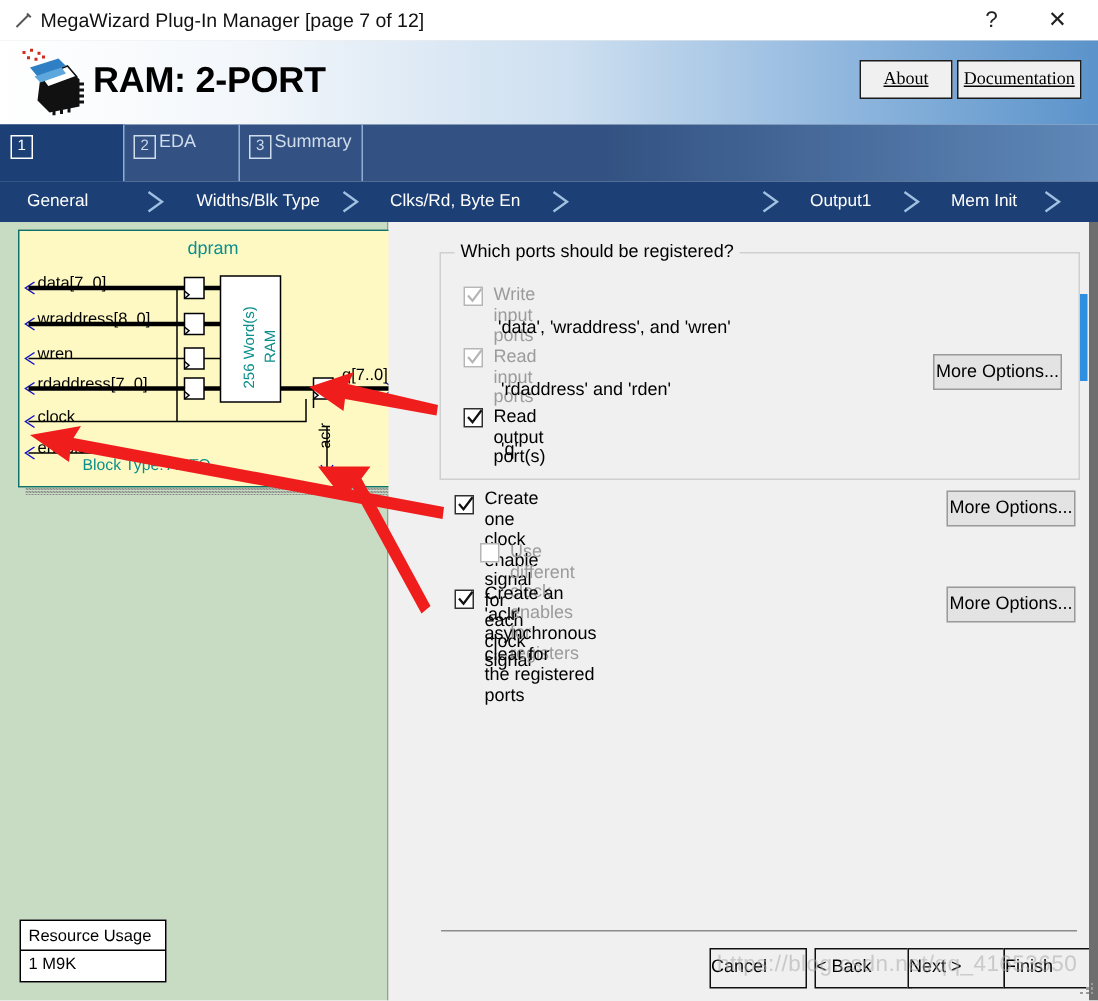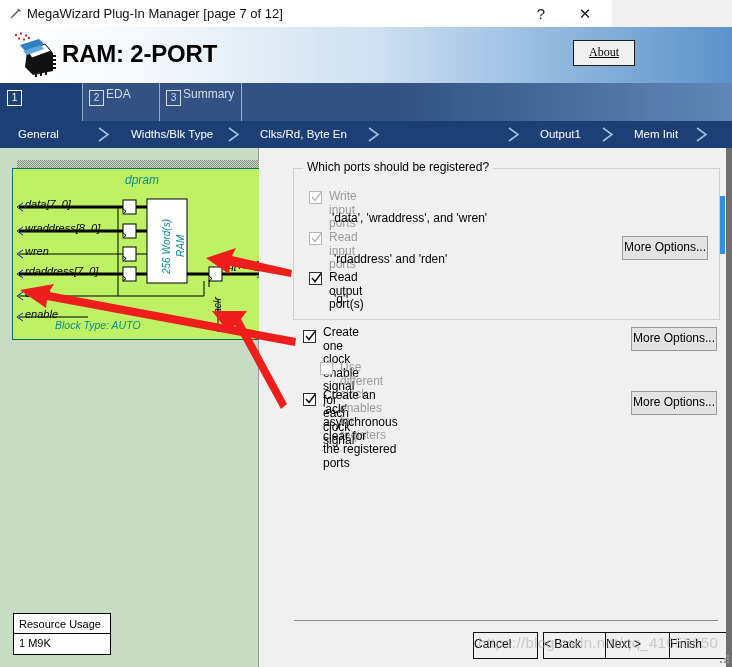--- a/index.html
+++ b/index.html
@@ -6,21 +6,21 @@
   body{
     width:732px;height:667px;overflow:hidden;
     font-family:"Liberation Sans",sans-serif;
     font-size:12px;color:#000;background:#f0f0f0;
     -webkit-font-smoothing:antialiased;
   }
   .app{position:relative;width:732px;height:667px;background:#f0f0f0;}
 
   
   .titlebar{
-    position:absolute;left:0;top:0;width:612px;height:27px;
+    position:absolute;left:0;top:0;width:732px;height:27px;
     background:#fff;border-bottom:1px solid #dcdcdc;
   }
   .tb-icon{
     position:absolute;left:9px;top:7px;width:13px;height:13px;
     font-size:11px;line-height:13px;color:#555;text-align:center;
     transform:rotate(0deg);
   }
   .tb-title{
     position:absolute;left:27px;top:5px;height:18px;line-height:18px;
     font-size:13px;color:#111;white-space:nowrap;
@@ -104,22 +104,22 @@
   
   .leftpane{
     position:absolute;left:0;top:148px;width:258px;height:519px;
     background:#c7dcc2;border-right:1px solid #9a9a9a;
   }
   .symbol-shadow{
     position:absolute;left:17px;top:12px;width:258px;height:170px;
     background:repeating-conic-gradient(#8a8a8a 0% 25%, #c7dcc2 0% 50%) 0 0/2px 2px;
   }
   .symbol{
-    position:absolute;left:12px;top:20px;width:258px;height:170px;
-    background:#bef264;border:1.5px solid #10706b;overflow:hidden;font-style:italic;
+    position:absolute;left:12px;top:5px;width:258px;height:170px;
+    background:#fef9c3;border:1.5px solid #10706b;overflow:hidden;
   }
   .sym-title{
     position:absolute;left:0;top:4px;width:258px;text-align:center;
     font-size:12px;color:#0b8f8c;font-weight:normal;
   }
   .port{
     position:absolute;font-size:11px;color:#000;white-space:nowrap;
   }
   .ram-txt{
     position:absolute;color:#0b8f8c;font-size:10px;
@@ -263,20 +263,21 @@
           <rect x="40" y="32" width="5" height="2" fill="#111"></rect>
           <rect x="40" y="36" width="5" height="2" fill="#111"></rect>
           <rect x="24" y="43" width="2" height="3" fill="#111"></rect>
           <rect x="29" y="42" width="2" height="3" fill="#111"></rect>
           <rect x="34" y="41" width="2" height="3" fill="#111"></rect>
         </g>
       </svg>
     </div>
     <div class="brand-title">RAM: 2-PORT</div>
     <div class="hdr-btn" id="btn-about"><u>About</u></div>
+    <div class="hdr-btn" id="btn-doc"><u>Documentation</u></div>
   </div>
 
   <div class="tabstrip">
     <div class="tab active" id="tab-0">
       <span class="num">1</span>
     </div>
     <div class="tab inactive" id="tab-1">
       <span class="num">2</span>
       <span class="lbl">EDA</span>
     </div>

